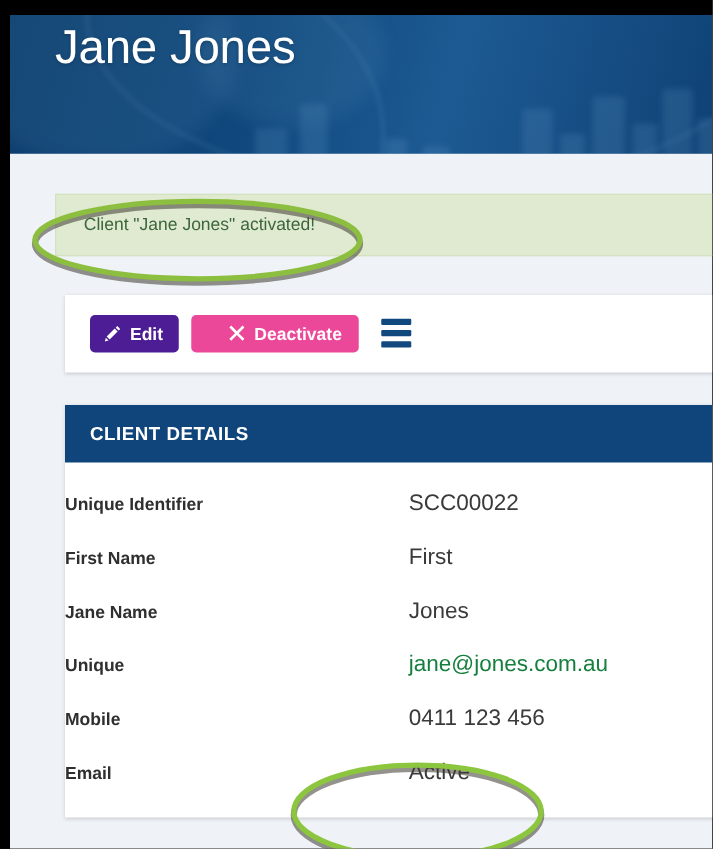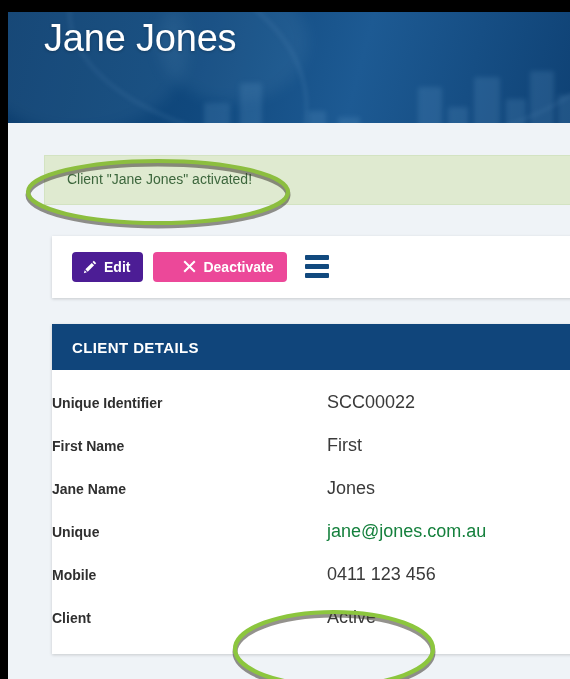--- a/index.html
+++ b/index.html
@@ -302,21 +302,21 @@
             <a href="#">jane@jones.com.au</a>
           </div>
         </div>
 
         <div class="detail-row">
           <div class="detail-label">Mobile</div>
           <div class="detail-value">0411 123 456</div>
         </div>
 
         <div class="detail-row">
-          <div class="detail-label">Client</div>
+          <div class="detail-label">Email</div>
           <div class="detail-value">Active</div>
         </div>
 
       </div>
     </div>
 
     <div class="annot" id="annot-alert">
       <svg width="272" height="74" viewBox="0 0 272 74">
         <ellipse cx="136" cy="39" rx="130" ry="31" fill="none" stroke="rgba(60,56,48,0.55)" stroke-width="5"></ellipse>
         <ellipse cx="136" cy="36" rx="130" ry="31" fill="none" stroke="#8cbe3f" stroke-width="4.2"></ellipse>

